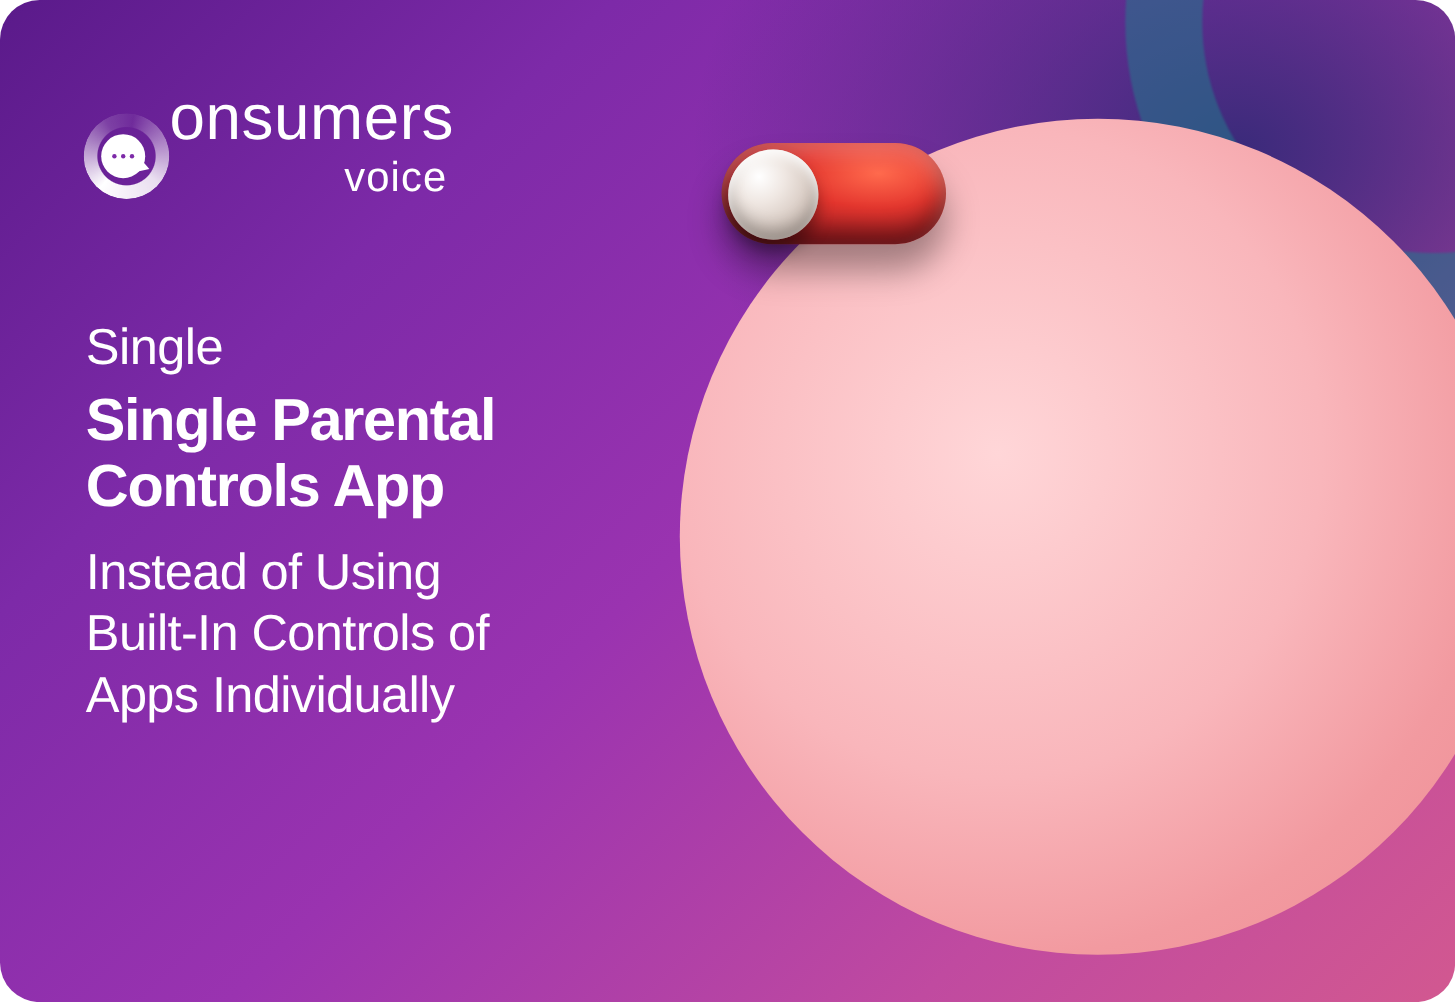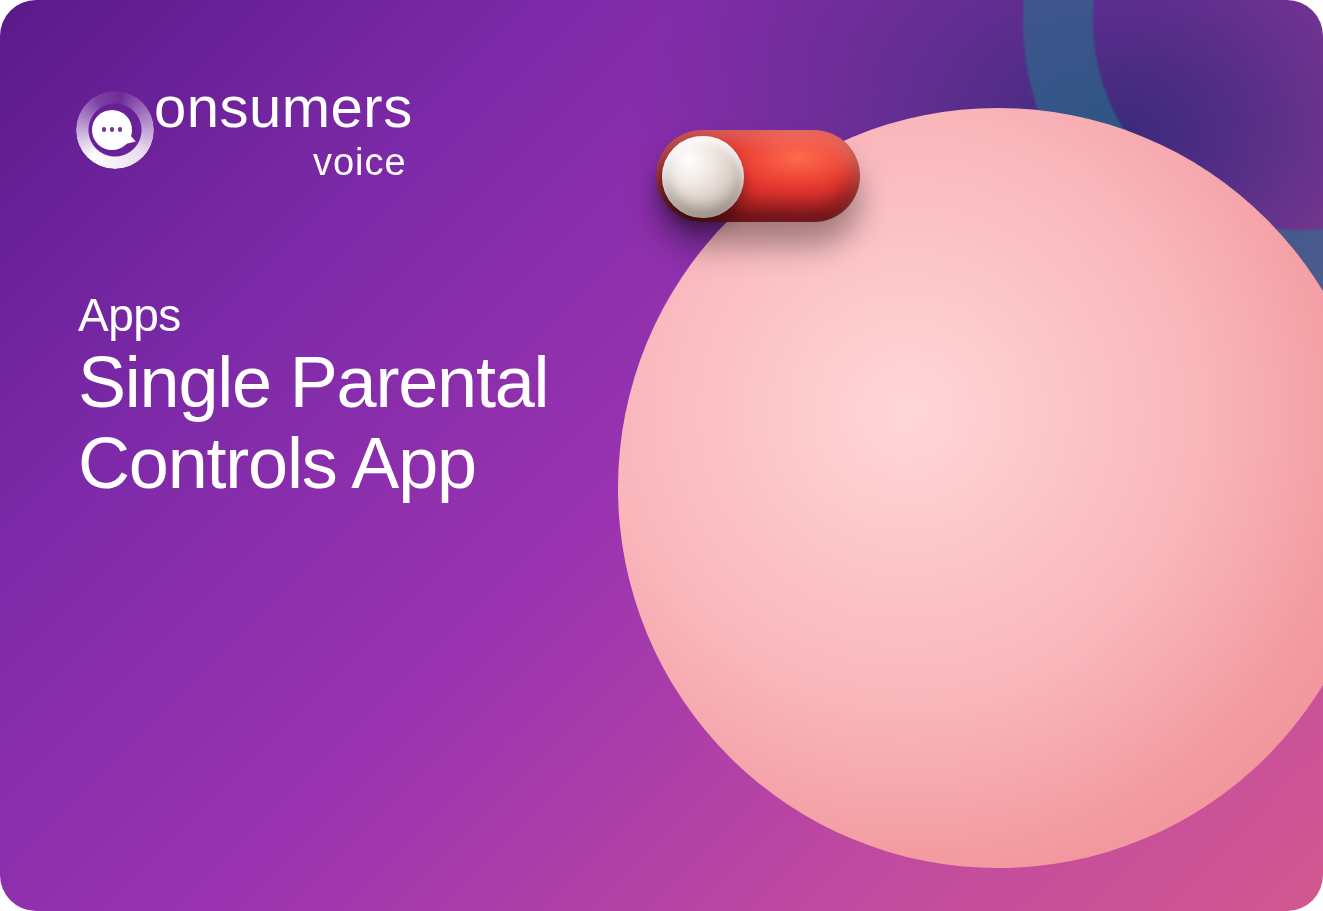--- a/index.html
+++ b/index.html
@@ -17,21 +17,21 @@
     top: -260px; right: -260px;
     width: 560px; height: 560px;
     border-radius: 50%;
     border: 70px solid rgba(36, 120, 140, 0.55);
     filter: blur(1px);
   }
   
   .brand {
     position: absolute;
     top: 78px; left: 76px;
-    display: flex; align-items: center; gap: 6px;
+    display: flex; align-items: flex-end; gap: 6px;
     color: #fff;
   }
   .brand-mark {
     position: relative;
     width: 78px; height: 78px;
     margin-right: -6px;
   }
   .brand-arc {
     position: absolute; inset: 0;
     border-radius: 50%;
@@ -62,21 +62,21 @@
   .brand-word   { font-size: 58px; font-weight: 500; letter-spacing: 0.5px; }
   .brand-sub    { font-size: 38px; font-weight: 400; letter-spacing: 1px; align-self: flex-end; margin-top: 7px; margin-right: 6px; }
   
   .copy {
     position: absolute;
     left: 78px; top: 288px;
     color: #fff;
     max-width: 560px;
   }
   .copy .lead    { font-size: 46px; font-weight: 300; letter-spacing: -0.5px; }
-  .copy .strong  { font-size: 72px; font-weight: 400; line-height: 1.12; letter-spacing: -1.2px; }
+  .copy .strong  { font-size: 54px; font-weight: 700; line-height: 1.12; letter-spacing: -1.2px; margin-top: 10px; }
   .copy .tail    { font-size: 46px; font-weight: 300; line-height: 1.22; letter-spacing: -0.6px; margin-top: 18px; }
   
   .photo-wrap {
     position: absolute;
     top: 108px;
     left: 618px;
     width: 760px; height: 760px;
     border-radius: 50%;
     background: radial-gradient(circle at 38% 40%, #ffd6d8 0%, #f9b6bb 45%, #f29aa0 70%, #ee8b93 100%);
     overflow: hidden;
@@ -125,24 +125,29 @@
           <span class="dot"></span>
       </div>
     </div>
     <div class="brand-text">
       <span class="brand-word">onsumers</span>
       <span class="brand-sub">voice</span>
     </div>
   </div>
 
   <div class="copy">
-    <div class="lead">Apps</div>
+    <div class="lead">Single</div>
     <div class="strong">
       <span>Single Parental</span><br>
       <span>Controls App</span>
+    </div>
+    <div class="tail">
+      <span>Instead of Using</span><br>
+      <span>Built-In Controls of</span><br>
+      <span>Apps Individually</span>
     </div>
   </div>
 
   <div class="photo-wrap">
     <div class="girl">
       
       
       
       
       

